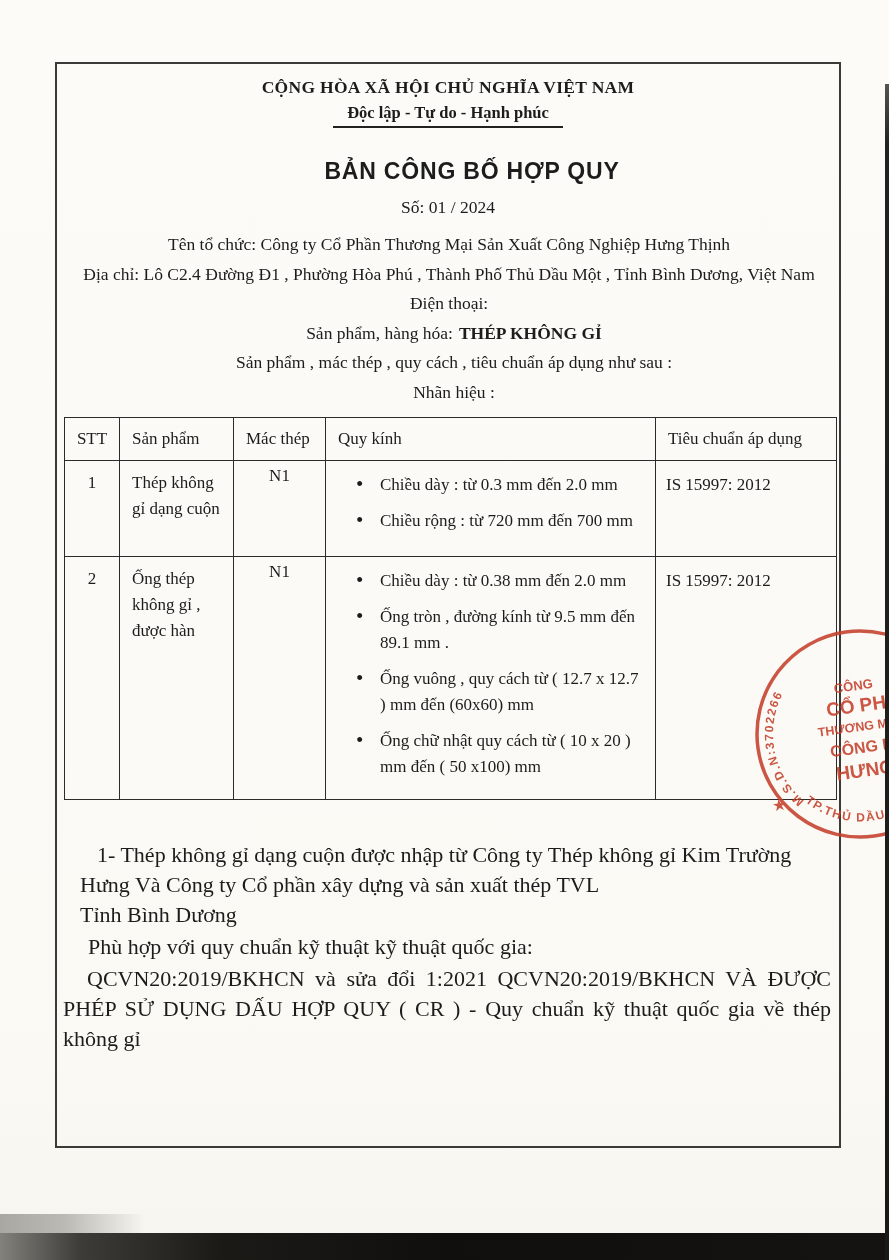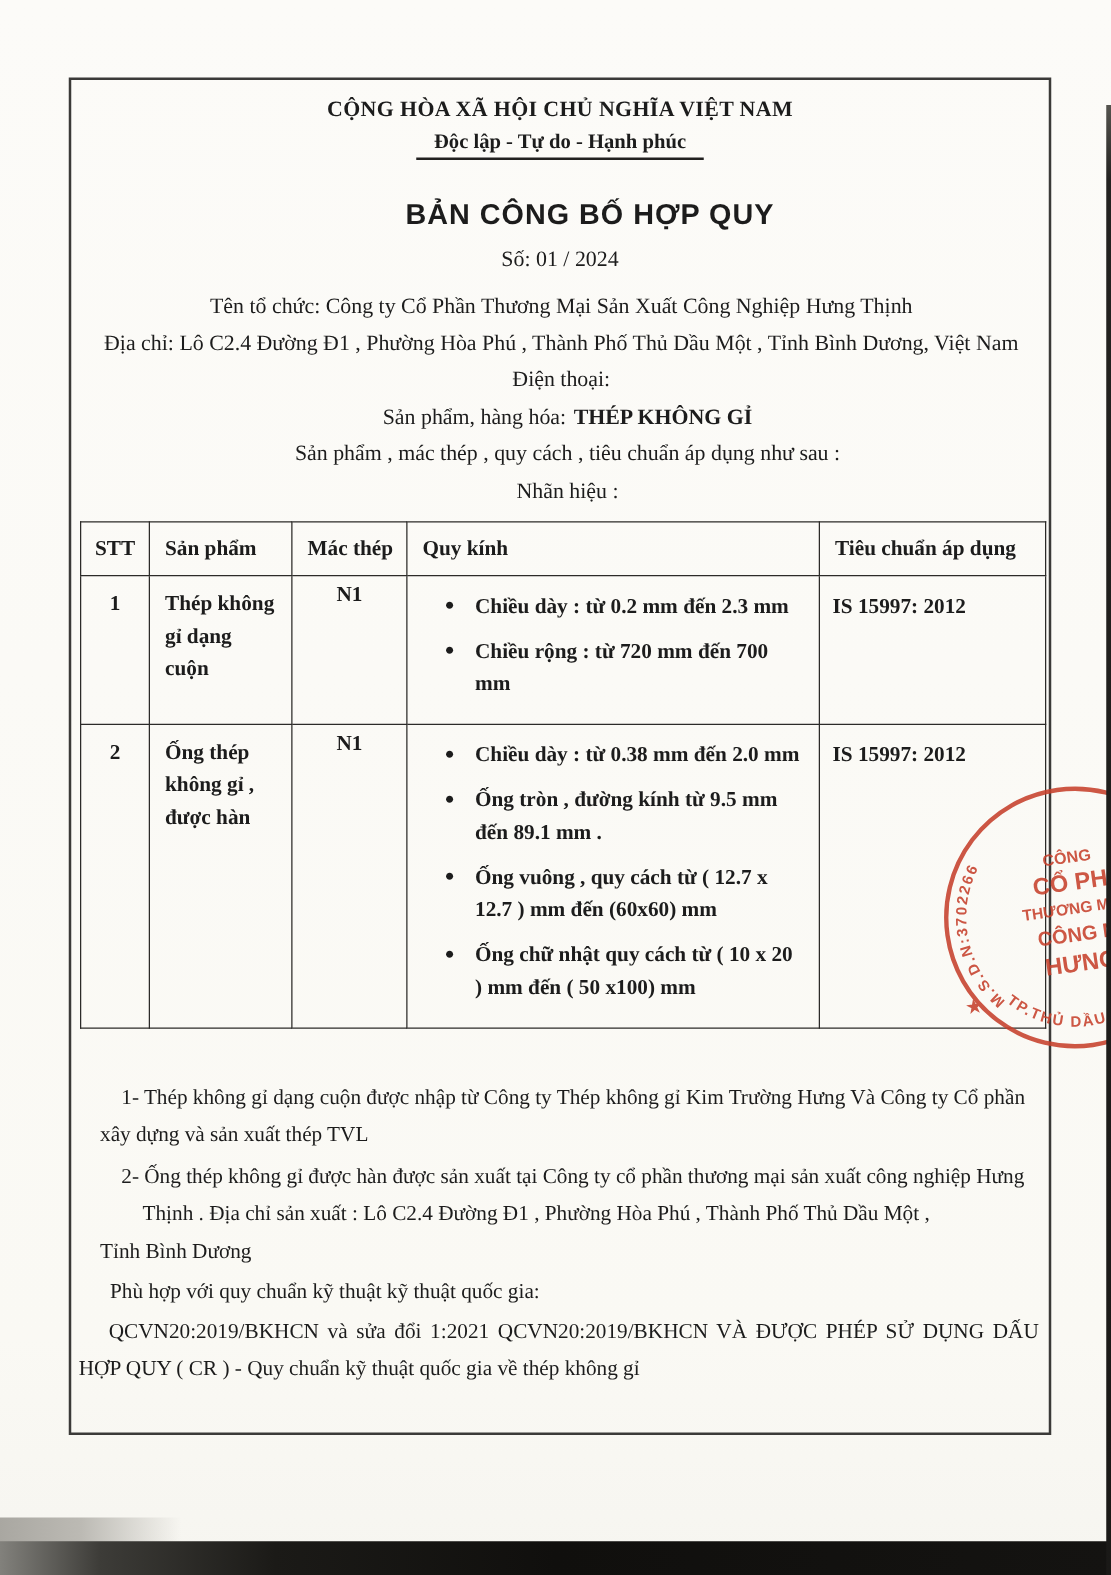--- a/index.html
+++ b/index.html
@@ -36,37 +36,37 @@
   .doc-number { margin-top:12px; text-align:center; font-size:17.5px; }
   .info { margin:12px 18px 0 20px; font-size:17.5px; line-height:29.5px;text-align:center; }
   .info .indent { padding-left:10px; }
   .product-value { font-weight:bold; margin-left:6px; }
   .doc-table {
     border-collapse:collapse; table-layout:fixed;
     margin:10px 0 0 7px; width:772px; font-size:17px;
   }
   .doc-table th, .doc-table td {
     border:1.5px solid #2c2b29; vertical-align:top;
-    padding:9px 8px; line-height:26px; font-weight:bold; text-align:left;
+    padding:9px 8px; line-height:26px; font-weight:normal; text-align:left;
   }
   .doc-table th { padding:8px 8px 8px 12px; }
   .col-stt { width:55px; } .col-product { width:114px; }
   .col-grade { width:92px; } .col-spec { width:330px; } .col-std { width:181px; }
   th.col-stt, td.cell-stt { text-align:center; padding-left:4px; padding-right:4px; }
   td.cell-grade { text-align:center; padding-top:2px; }
   td.cell-product { padding-left:12px; padding-right:10px; }
   td.cell-std { padding-left:10px; padding-top:11px; }
   .spec-list { list-style:none; margin:2px 0 0 0; padding:0 4px 0 46px; }
   .spec-list li { position:relative; margin-bottom:10px; line-height:26px; }
   .spec-list li::before {
     content:"\2022"; position:absolute; left:-24px; top:-1px; font-size:21px;
   }
   .row-1 td { height:96px; }
   .row-2 td { height:238px; }
-  .notes { margin:40px 8px 0 23px; font-size:17px; line-height:30px; }
+  .notes { margin:40px 8px 0 23px; font-size:22px; line-height:30px; }
   .note-1 { text-indent:17px; }
   .note-2 { padding-left:34px; text-indent:-17px; margin-top:3px; }
   .note-3 { margin-top:0; }
   .note-4 { text-indent:8px; margin-top:2px; }
   .note-5 { margin-left:-17px; text-indent:24px; text-align:justify; margin-top:2px; }
   
   .stamp {
     position:absolute; left:740px; top:616px; width:240px; height:238px;
     opacity:0.88; pointer-events:none;
   }
@@ -127,21 +127,21 @@
           <th>Tiêu chuẩn áp dụng</th>
         </tr>
       </thead>
       <tbody>
         <tr class="row-1">
           <td class="cell-stt">1</td>
           <td class="cell-product">Thép không gỉ dạng cuộn</td>
           <td class="cell-grade">N1</td>
           <td>
             <ul class="spec-list">
-              <li>Chiều dày : từ 0.2 mm đến 2.3 mm</li>
+              <li>Chiều dày : từ 0.3 mm đến 2.0 mm</li>
               <li>Chiều rộng : từ 720 mm đến 700 mm</li>
             </ul>
           </td>
           <td class="cell-std">IS 15997: 2012</td>
         </tr>
         <tr class="row-2">
           <td class="cell-stt">2</td>
           <td class="cell-product">Ống thép không gỉ , được hàn</td>
           <td class="cell-grade">N1</td>
           <td>
@@ -152,21 +152,20 @@
               <li>Ống chữ nhật quy cách từ ( 10 x 20 ) mm đến ( 50 x100) mm</li>
             </ul>
           </td>
           <td class="cell-std">IS 15997: 2012</td>
         </tr>
       </tbody>
     </table>
 
     <div class="notes">
       <div class="note-1">1- Thép không gỉ dạng cuộn được nhập từ Công ty Thép không gỉ Kim Trường Hưng Và Công ty Cổ phần xây dựng và sản xuất thép TVL</div>
-      <div class="note-2">2- Ống thép không gỉ được hàn được sản xuất tại Công ty cổ phần thương mại sản xuất công nghiệp Hưng Thịnh . Địa chỉ sản xuất : Lô C2.4 Đường Đ1 , Phường Hòa Phú , Thành Phố Thủ Dầu Một ,</div>
       <div class="note-3">Tỉnh Bình Dương</div>
       <div class="note-4">Phù hợp với quy chuẩn kỹ thuật kỹ thuật quốc gia:</div>
       <div class="note-5">QCVN20:2019/BKHCN và sửa đổi 1:2021 QCVN20:2019/BKHCN VÀ ĐƯỢC PHÉP SỬ DỤNG DẤU HỢP QUY ( CR ) -  Quy chuẩn kỹ thuật quốc gia về thép không gỉ</div>
     </div>
 
   </div>
 
   <svg class="stamp" viewBox="0 0 240 238">
     <g transform="rotate(-8 120 118)">
       <circle cx="120" cy="118" r="103" fill="none" stroke="#c6402c" stroke-width="3.5"></circle>

